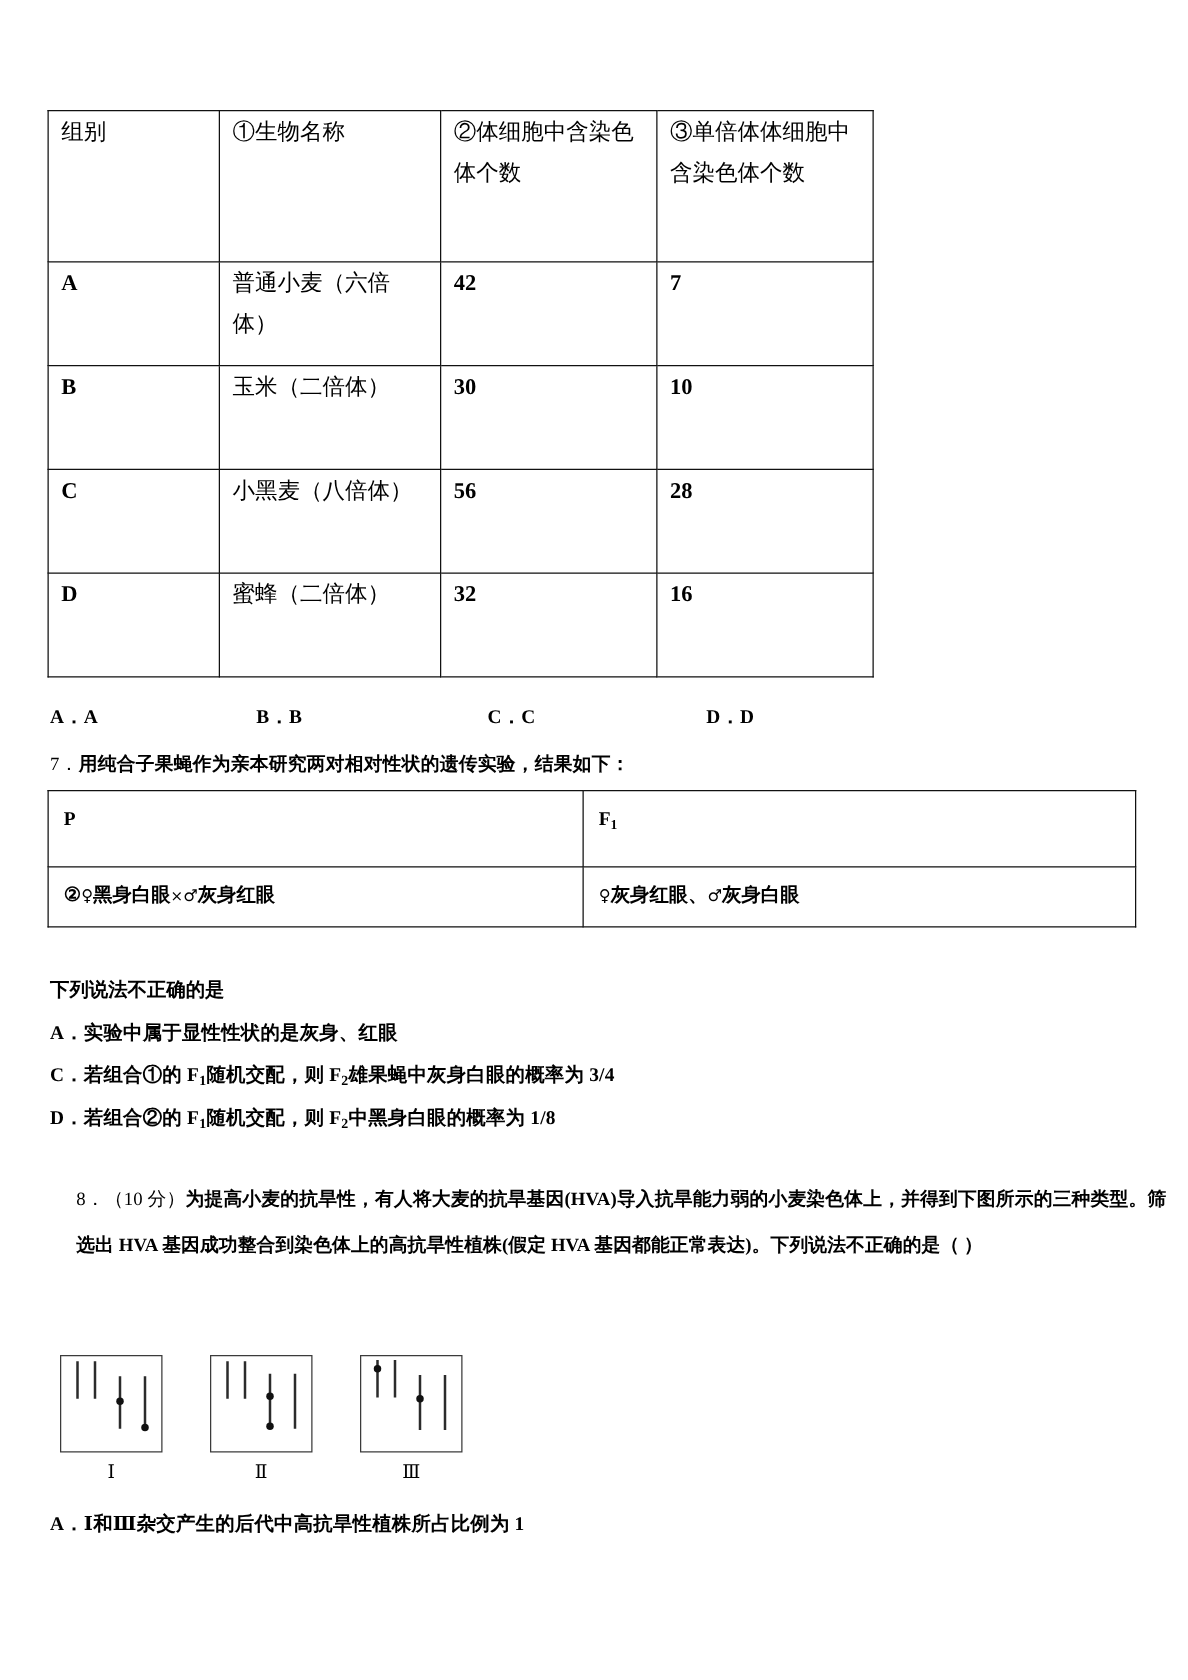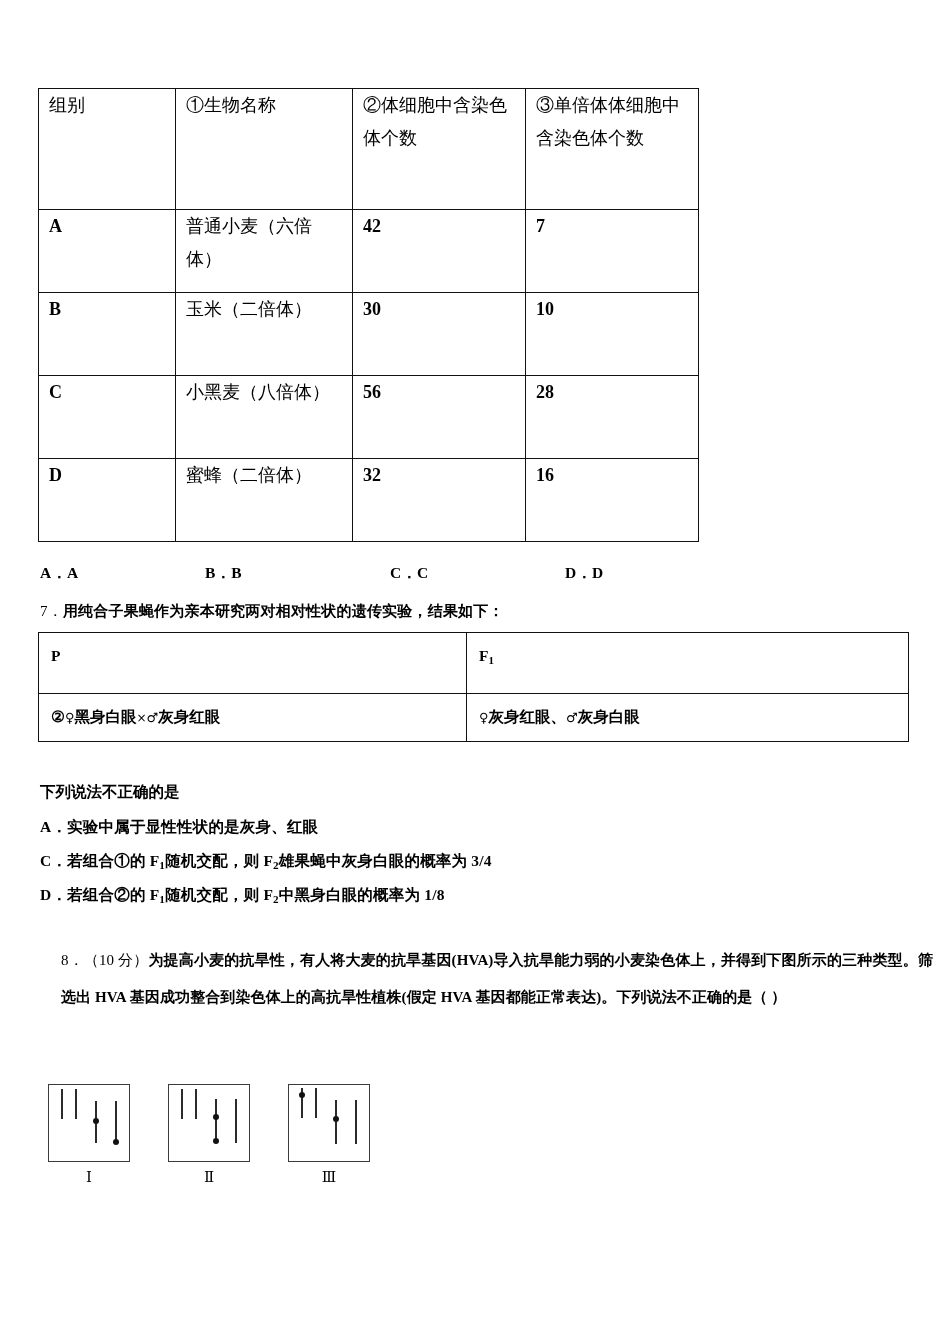--- a/index.html
+++ b/index.html
@@ -323,14 +323,15 @@
         <div class="chrom" style="left: 26px; top: 3px; height: 30px;"></div>
         <div class="chrom" style="left: 46px; top: 15px; height: 44px;"></div>
         <div class="dot" style="left: 43.8px; top: 31px;"></div>
         <div class="chrom" style="left: 66px; top: 15px; height: 44px;"></div>
       </div>
     <div class="rnlabel r1">Ⅰ</div>
     <div class="rnlabel r2">Ⅱ</div>
     <div class="rnlabel r3">Ⅲ</div>
   </div>
 
+  <div class="q8-answer">A．Ⅰ和Ⅲ杂交产生的后代中高抗旱性植株所占比例为 1</div>
 
 </div>
 
 </body></html>

